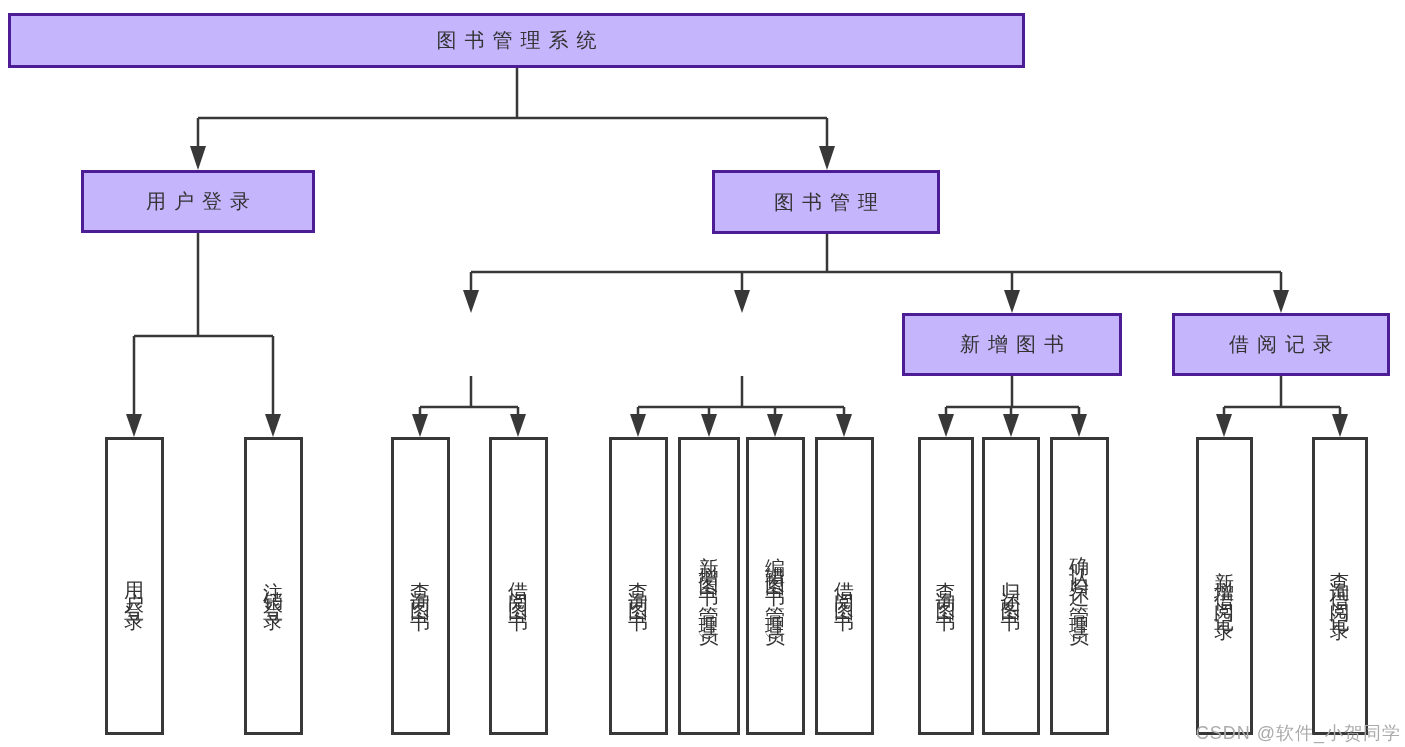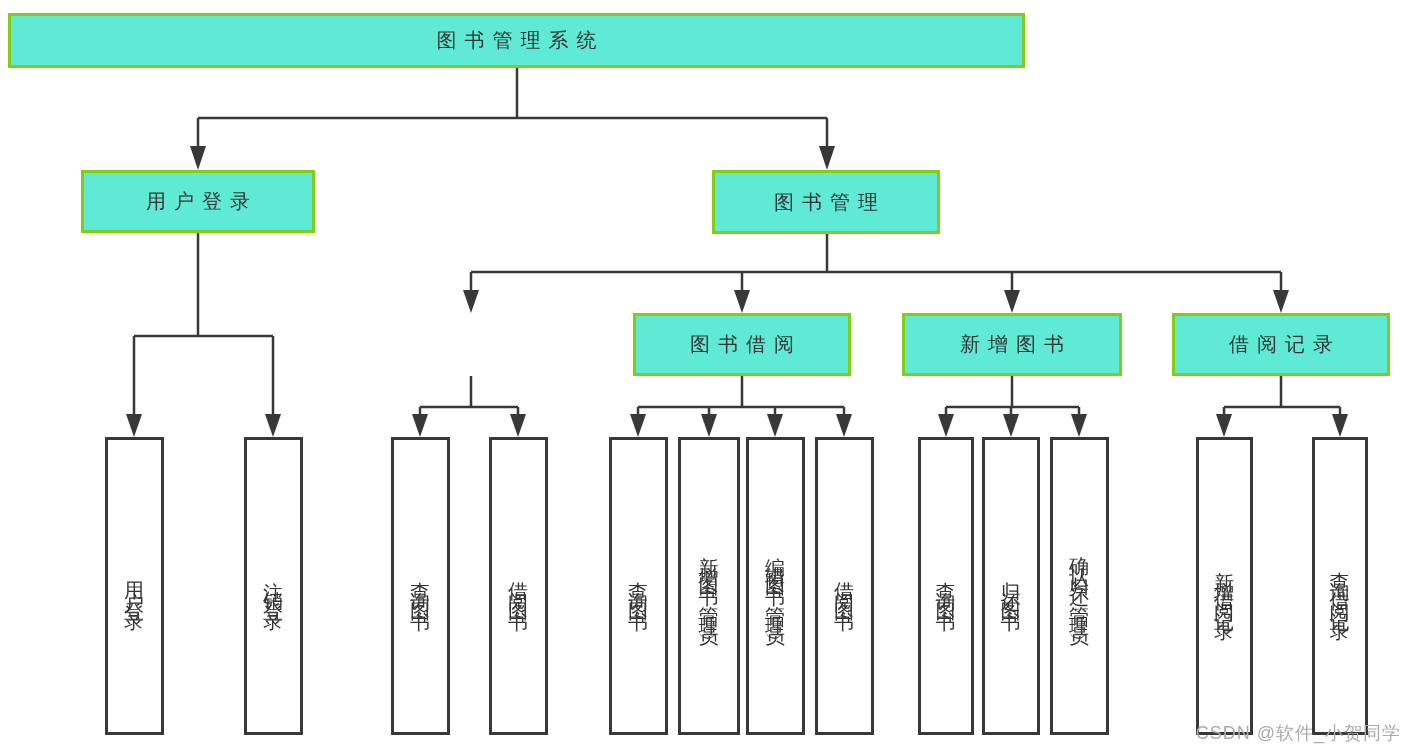--- a/index.html
+++ b/index.html
@@ -18,22 +18,22 @@
   #connectors {
     position: absolute;
     left: 0; top: 0;
     width: 1405px;
     height: 747px;
     pointer-events: none;
   }
   .node {
     position: absolute;
     box-sizing: border-box;
-    background: #5eead4;
-    border: 3px solid #84cc16;
+    background: #c4b5fd;
+    border: 3px solid #4c1d95;
     color: #333333;
     display: flex;
     align-items: center;
     justify-content: center;
     font-size: 20px;
     letter-spacing: 8px;
     text-indent: 8px;
     white-space: nowrap;
   }
   .leaf {
@@ -117,23 +117,20 @@
     <span>图书管理系统</span>
   </div>
 
   <div class="node" style="left:81px; top:170px; width:234px; height:63px;">
     <span>用户登录</span>
   </div>
   <div class="node" style="left:712px; top:170px; width:228px; height:64px;">
     <span>图书管理</span>
   </div>
 
-  <div class="node" style="left:633px; top:313px; width:218px; height:63px;">
-    <span>图书借阅</span>
-  </div>
   <div class="node" style="left:902px; top:313px; width:220px; height:63px;">
     <span>新增图书</span>
   </div>
   <div class="node" style="left:1172px; top:313px; width:218px; height:63px;">
     <span>借阅记录</span>
   </div>
 
   <div class="leaf" style="left:105px; width:59px;">
     <span class="vtext">用户登录</span>
   </div>

